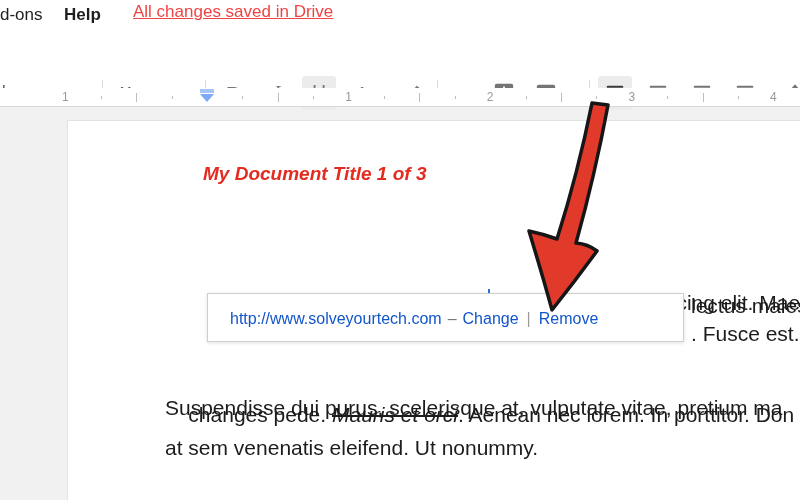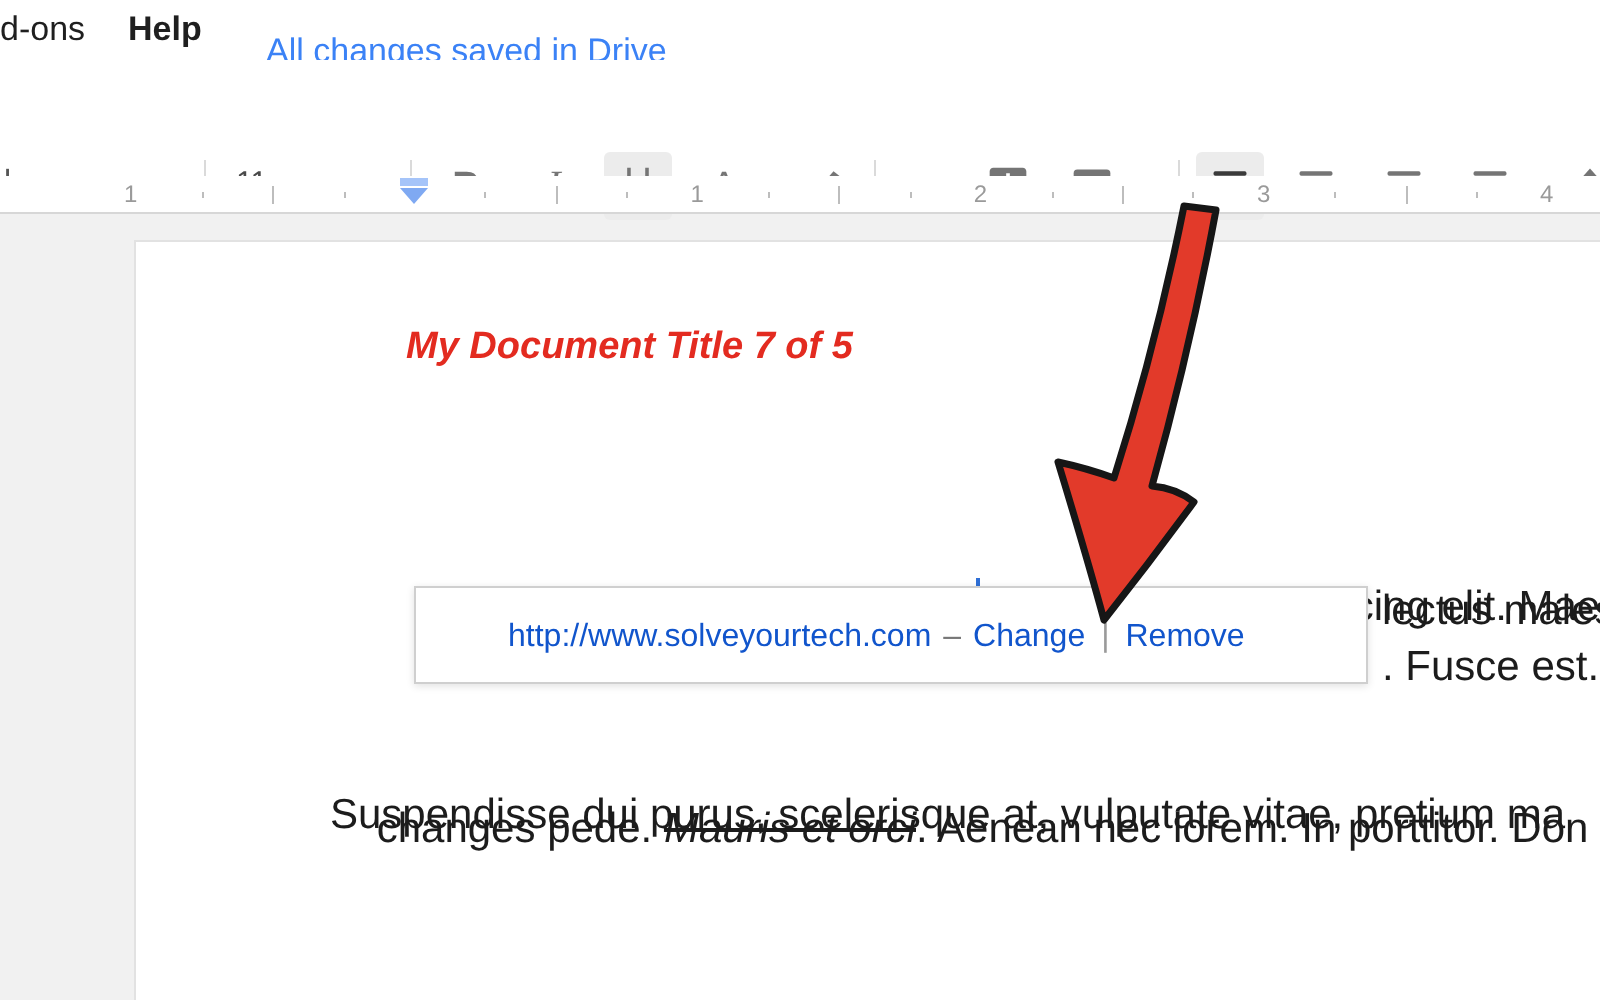--- a/index.html
+++ b/index.html
@@ -2,22 +2,22 @@
 <html><head>
 <meta charset="utf-8">
 <style>
   html,body{margin:0;padding:0;background:#fff;}
   #stage{position:relative;width:800px;height:500px;overflow:hidden;
          font-family:"Liberation Sans",sans-serif;background:#fff;}
 
   
   .menubar{position:absolute;left:0;top:0;width:656px;height:30px;background:#fff;z-index:10;}
   .menu-item{position:absolute;top:5px;font-size:17px;color:#1f1f1f;white-space:nowrap;}
-  .saved-status{position:absolute;top:16px;font-size:17px;color:#3b82f6;
-                white-space:nowrap;}
+  .saved-status{position:absolute;top:2px;font-size:17px;color:#ef4444;
+                text-decoration:underline;white-space:nowrap;}
 
   
   .toolbar{position:absolute;left:0;top:30px;width:800px;height:58px;background:#fff;z-index:10;}
   .tb-btn{position:absolute;top:46px;width:34px;height:34px;border-radius:3px;
           display:flex;align-items:center;justify-content:center;}
   .tb-btn.active{background:#ececec;}
   .tb-letter{font-size:19px;color:#757575;line-height:1;}
   .tb-sep{position:absolute;top:50px;width:1px;height:26px;background:#dadada;}
   .caret{position:absolute;width:0;height:0;border-left:4px solid transparent;
          border-right:4px solid transparent;border-top:5px solid #757575;top:61px;}
@@ -49,21 +49,21 @@
              font-style:italic;color:#e32b20;white-space:nowrap;z-index:3;}
   .doc-line{position:absolute;font-size:21px;color:#1c1c1c;white-space:pre;z-index:3;}
   .doc-link{color:#1155cc;text-decoration:underline;}
   .cursor{display:inline-block;width:2px;height:26px;background:#2f6fd6;
           vertical-align:-5px;margin-left:1px;}
   .strike{text-decoration:line-through;font-style:italic;}
 
   
   .bubble{position:absolute;left:207px;top:293px;width:477px;height:49px;background:#fff;
           border:1px solid #cfcfcf;box-shadow:0 1px 4px rgba(0,0,0,0.12);z-index:4;
-          font-size:16px;line-height:49px;padding-left:46px;box-sizing:border-box;
+          font-size:16px;line-height:49px;padding-left:22px;box-sizing:border-box;
           white-space:nowrap;}
   .bubble a{color:#1155cc;text-decoration:none;}
   .bubble .dash{color:#777;margin:0 6px;}
   .bubble .pipe{color:#9a9a9a;margin:0 8px;}
 
   
   .arrow-svg{position:absolute;left:495px;top:95px;z-index:50;pointer-events:none;}
 
   svg.icon{display:block;}
 </style>
@@ -202,31 +202,32 @@
       <div class="tick q" style="left: 667.2px;"></div>
       <div class="tick h" style="left: 702.6px;"></div>
       <div class="tick q" style="left: 738px;"></div>
       <div class="inch-label" style="left: 773.4px;">4</div>
     </div>
 
   <div class="canvas">
     <div class="page"></div>
   </div>
 
-  <div class="doc-title">My Document Title 7 of 5</div>
+  <div class="doc-title">My Document Title 1 of 3</div>
 
   <div class="doc-line" style="left:210px;top:265px;">
     <span class="doc-link">Lorem ipsum dolor sit amet</span><span class="cursor"></span><span> consectetuer adipiscing elit. Maecenas p</span>
   </div>
   <div class="doc-line" style="left:691px;top:294px;">lectus malesua</div>
   <div class="doc-line" style="left:691px;top:322px;">. Fusce est. Viv</div>
   <div class="doc-line" style="left:165px;top:379px;">
     <span>changes pede. </span><span class="strike">Mauris et orci</span><span>. Aenean nec lorem. In porttitor. Don</span>
   </div>
   <div class="doc-line" style="left:165px;top:396px;">Suspendisse dui purus, scelerisque at, vulputate vitae, pretium ma</div>
+  <div class="doc-line" style="left:165px;top:436px;">at sem venenatis eleifend. Ut nonummy.</div>
 
   <div class="bubble">
     <a href="#">http://www.solveyourtech.com</a><span class="dash">–</span><a href="#">Change</a><span class="pipe">|</span><a href="#">Remove</a>
   </div>
 
   <svg class="arrow-svg" width="170" height="240" viewBox="0 0 170 240">
     <path d="M97,8 L113,10
              Q100,80 81,148
              Q93,149 102,156
              Q80,186 57,215

